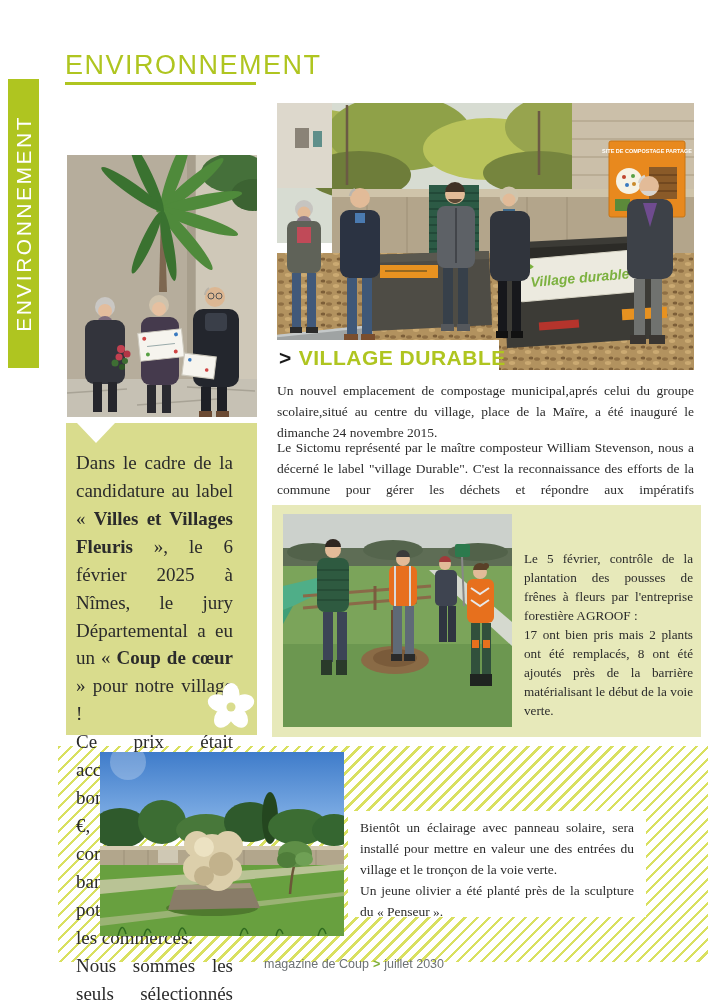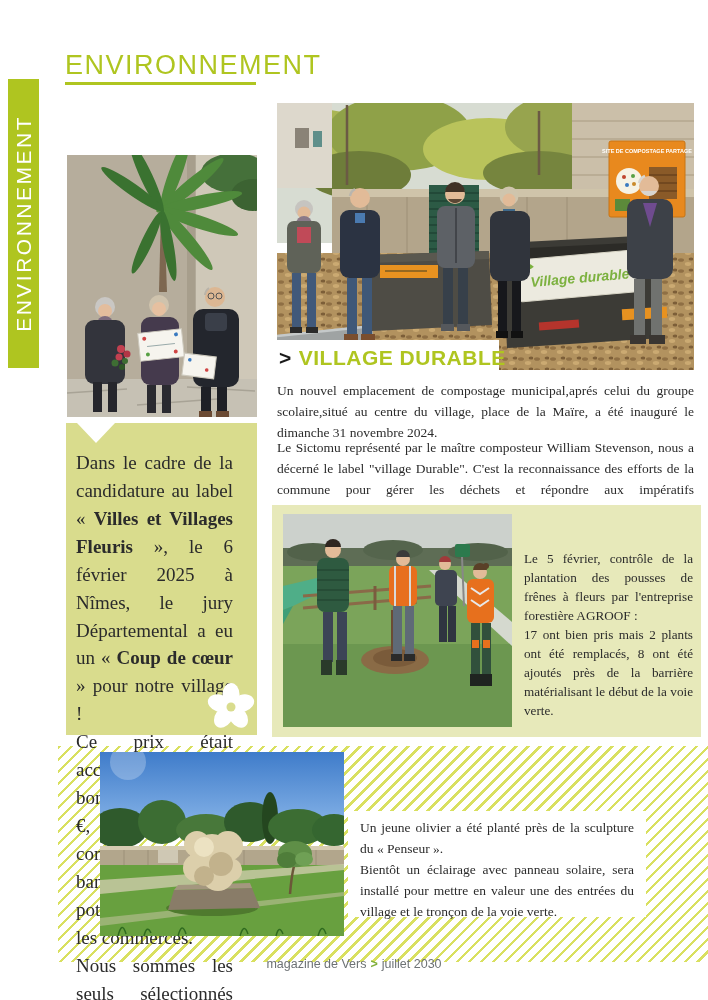--- a/index.html
+++ b/index.html
@@ -289,21 +289,21 @@
         <rect x="374" y="176" width="11" height="58" fill="#70726f"></rect>
       <rect x="353" y="232" width="16" height="9" fill="#3a3632"></rect>
         <rect x="372" y="232" width="16" height="9" fill="#3a3632"></rect>
     </g>
   </svg>
 
   <div class="abs heading-strip">
     <div class="vd-heading"><span class="marker">&gt;</span><span>VILLAGE DURABLE</span></div>
   </div>
 
-  <div class="abs body-par vd-p1">Un nouvel emplacement de compostage municipal,aprés celui du groupe scolaire,situé au centre du village, place de la Maïre, a été inauguré le dimanche 31 novembre 2024.</div>
+  <div class="abs body-par vd-p1">Un nouvel emplacement de compostage municipal,aprés celui du groupe scolaire,situé au centre du village, place de la Maïre, a été inauguré le dimanche 24 novembre 2015.</div>
   <div class="abs body-par vd-p2">Le Sictomu représenté par le maître composteur William Stevenson, nous a décerné le label "village Durable". C'est la reconnaissance des efforts de la commune pour gérer les déchets et répondre aux impératifs environnementaux.</div>
 
   <div class="abs mid-box">
     <div class="mid-text">
       <p>Le 5 février, contrôle de la plantation des pousses de frênes à fleurs par l'entreprise forestière AGROOF :</p>
       <p>17 ont bien pris mais 2 plants ont été remplacés, 8 ont été ajoutés près de la barrière matérialisant le début de la voie verte.</p>
     </div>
   </div>
   <svg class="abs photo photoC" width="229" height="213" viewBox="0 0 229 213">
     <rect width="229" height="50" fill="#ccd1cc"></rect>
@@ -427,20 +427,20 @@
         <path d="M44,184 q3,-12 7,-3"></path>
         <path d="M78,184 q4,-15 8,-2"></path>
       <path d="M140,184 q4,-14 8,-2"></path>
         <path d="M176,184 q3,-12 7,-2"></path>
         <path d="M218,184 q4,-14 8,-2"></path>
     </g>
   </svg>
 
   <div class="abs olive-panel">
     <div class="olive-text">
+      <p>Bientôt un éclairage avec panneau solaire, sera installé pour mettre en valeur une des entrées du village et le tronçon de la voie verte.</p>
       <p>Un jeune olivier a été planté près de la sculpture du « Penseur ».</p>
-      <p>Bientôt un éclairage avec panneau solaire, sera installé pour mettre en valeur une des entrées du village et le tronçon de la voie verte.</p>
     </div>
   </div>
 
-  <div class="abs footer"><span>magazine de Vers</span><span class="arrow">&gt;</span><span>juillet 2030</span></div>
+  <div class="abs footer"><span>magazine de Coup</span><span class="arrow">&gt;</span><span>juillet 2030</span></div>
 
 </div>
 
 </body></html>

